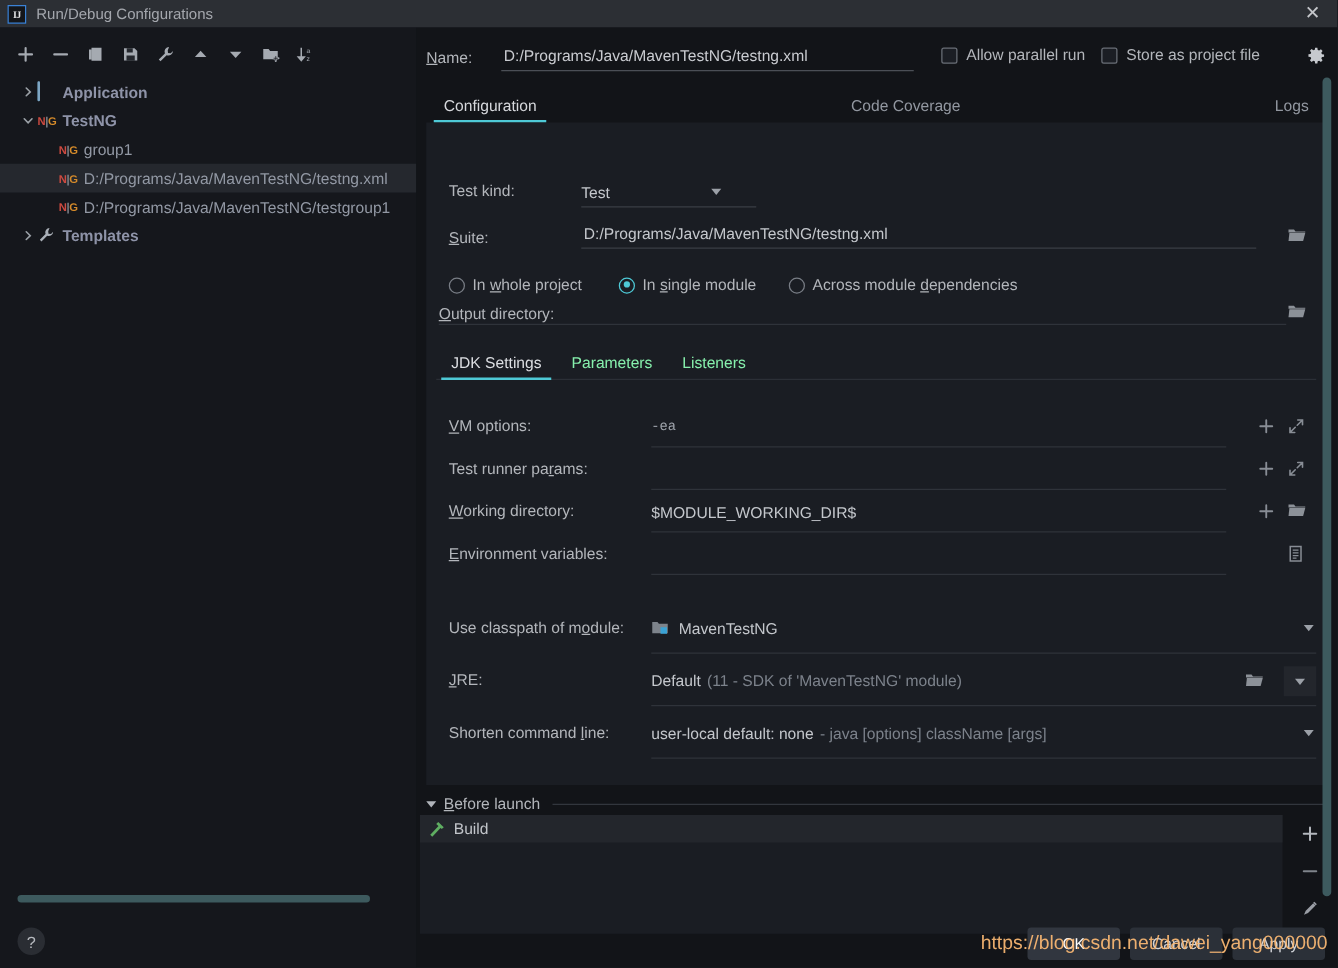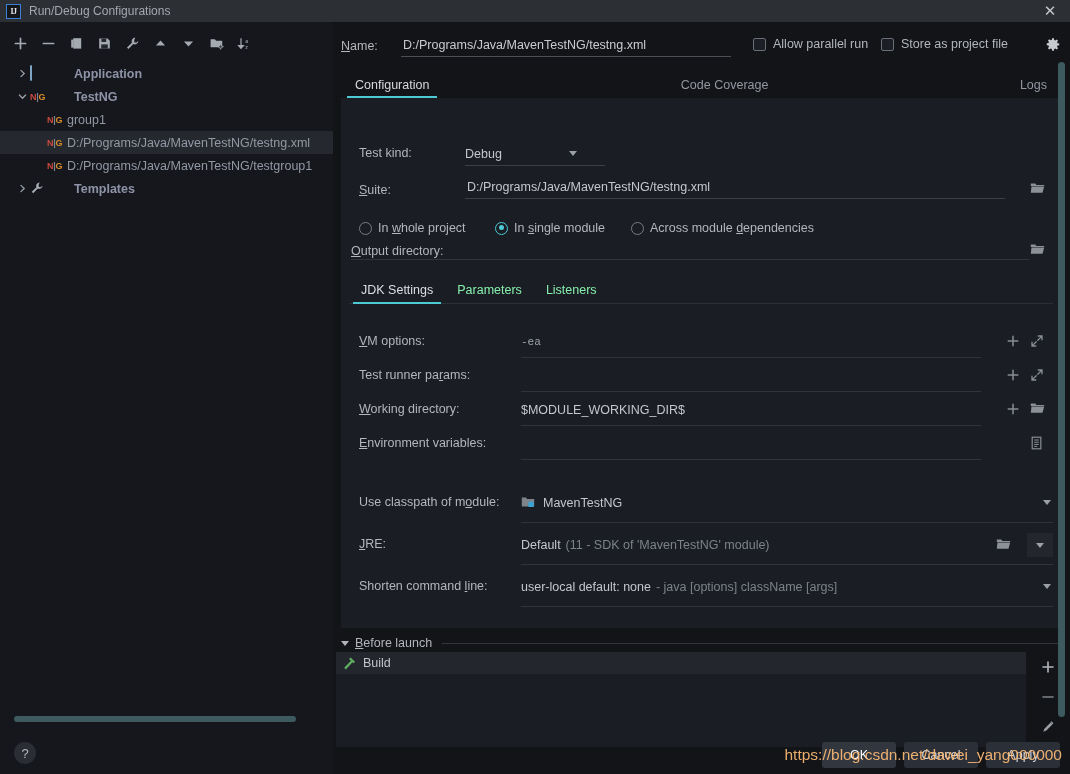--- a/index.html
+++ b/index.html
@@ -56,21 +56,21 @@
   }
   .tree-row.selected { background: #25282e; }
   .chev {
     width: 16px; height: 16px; margin-left: 14px;
     display: flex; align-items: center; justify-content: center; color: #9aa0a6;
     flex: 0 0 auto;
   }
   .chev svg { display:block; }
   .tree-ico { width: 17px; height: 15px; flex: 0 0 auto; margin-right: 3px; position: relative; }
   .tree-label { color: #9298a4; }
-  .tree-row.group > .tree-label { color: #8e93a8; font-weight: bold; margin-left: 24px; }
+  .tree-row.group > .tree-label { color: #8e93a8; font-weight: bold; }
   .tree-row.child { padding-left: 0; }
   .indent-1 { width: 47px; flex: 0 0 auto; }
 
   
   .ng { display: inline-flex; align-items: center; font-size: 9px; font-weight: bold;
         font-family: "Liberation Sans", sans-serif; line-height: 10px; letter-spacing: -0.3px;}
   .ng .n { color: #cc4a40; }
   .ng .bar { color: #7f858d; margin: 0 0px; }
   .ng .g { color: #d68b2a; }
 
@@ -446,21 +446,21 @@
       <div class="ttab active">Configuration</div>
       <div class="ttab">Code Coverage</div>
       <div class="ttab">Logs</div>
     </div>
 
     <div id="config-panel">
 
       <div class="frow" style="left:18px; top:44px; width:300px; height:24px;">
         <span class="flabel" style="position:absolute; left:0; top:4px;">Test kind:</span>
         <div style="position:absolute; left:106px; top:0; width:140px; height:24px; border-bottom:1px solid #3a3e45; display:flex; align-items:center; justify-content:space-between; cursor:pointer;">
-          <span style="color:#c4c7cc; font-size:12.5px;">Debug</span>
+          <span style="color:#c4c7cc; font-size:12.5px;">Test</span>
           <span class="combo-arrow" style="margin-right:28px;"></span>
         </div>
       </div>
 
       <div class="frow" style="left:18px; top:80px; width:686px; height:26px;">
         <span class="flabel" style="position:absolute; left:0; top:5px;"><u>S</u>uite:</span>
         <input class="underline-field" style="position: absolute; left: 106px; top: 0px; width: 540px;" type="text" value="D:/Programs/Java/MavenTestNG/testng.xml">
         <span class="folder-ico" style="position:absolute; right:0; top:4px;">
           <svg width="15" height="13" viewBox="0 0 15 13">
             <path d="M0.8 1.6h4.4l1.2 1.5h7.8v.9H0.8z" fill="#8c9198"></path>

